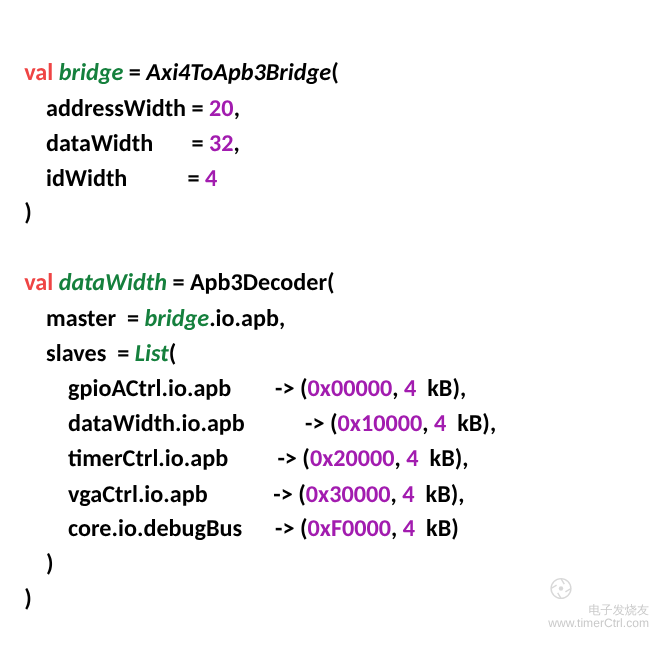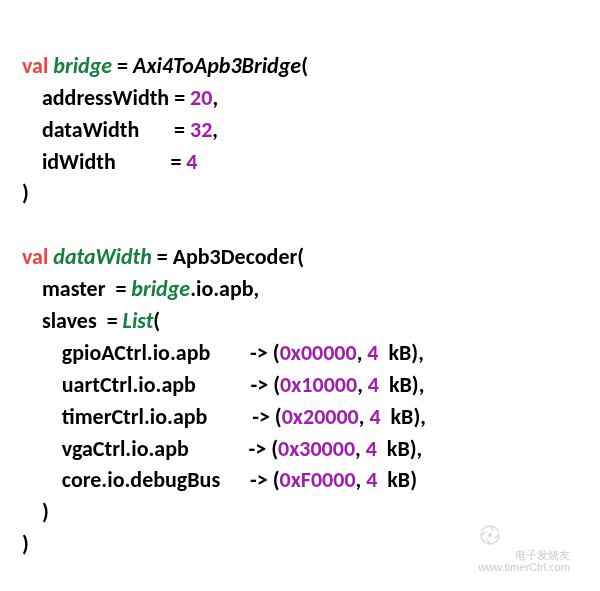--- a/index.html
+++ b/index.html
@@ -16,21 +16,21 @@
     }
     .code { white-space: pre; }
     .kw { color: #ef4444; font-weight: bold; }
     .var-it { color: #15803d; font-style: italic; font-weight: bold; }
     .type-it { font-style: italic; }
     .ident { color: #000; }
     .num { color: #a21caf; font-weight: bold; }
     .sym { color: #000; }
     .watermark {
       position: absolute;
-      right: 30px;
+      right: 10px;
       bottom: 18px;
       opacity: 0.45;
       color: #888;
       font-size: 11px;
       text-align: right;
       line-height: 1.1;
       font-weight: normal;
       font-style: normal;
       font-family: sans-serif;
     }
@@ -43,21 +43,21 @@
 <span><span class="kw">val</span> <span class="var-it">bridge</span><span class="sym"> = </span><span class="type-it">Axi4ToApb3Bridge</span><span class="sym">(</span></span>
 <span><span>    </span><span class="ident">addressWidth</span><span> </span><span class="sym">= </span><span class="num">20</span><span class="sym">,</span></span>
 <span><span>    </span><span class="ident">dataWidth</span><span>       </span><span class="sym">= </span><span class="num">32</span><span class="sym">,</span></span>
 <span><span>    </span><span class="ident">idWidth</span><span>           </span><span class="sym">= </span><span class="num">4</span></span>
 <span><span class="sym">)</span></span>
 <span> </span>
 <span><span class="kw">val</span> <span class="var-it">dataWidth</span><span class="sym"> = </span><span class="ident">Apb3Decoder</span><span class="sym">(</span></span>
 <span><span>    </span><span class="ident">master  = </span><span class="var-it">bridge</span><span class="ident">.io.apb,</span></span>
 <span><span>    </span><span class="ident">slaves  = </span><span class="var-it">List</span><span class="sym">(</span></span>
 <span><span>        </span><span class="ident">gpioACtrl.io.apb</span><span>        </span><span class="sym">-&gt; (</span><span class="num">0x00000</span><span class="sym">, </span><span class="num">4</span><span>  </span><span class="ident">kB</span><span class="sym">),</span></span>
-<span><span>        </span><span class="ident">uartCtrl.io.apb</span><span>           </span><span class="sym">-&gt; (</span><span class="num">0x10000</span><span class="sym">, </span><span class="num">4</span><span>  </span><span class="ident">kB</span><span class="sym">),</span></span>
+<span><span>        </span><span class="ident">dataWidth.io.apb</span><span>           </span><span class="sym">-&gt; (</span><span class="num">0x10000</span><span class="sym">, </span><span class="num">4</span><span>  </span><span class="ident">kB</span><span class="sym">),</span></span>
 <span><span>        </span><span class="ident">timerCtrl.io.apb</span><span>         </span><span class="sym">-&gt; (</span><span class="num">0x20000</span><span class="sym">, </span><span class="num">4</span><span>  </span><span class="ident">kB</span><span class="sym">),</span></span>
 <span><span>        </span><span class="ident">vgaCtrl.io.apb</span><span>            </span><span class="sym">-&gt; (</span><span class="num">0x30000</span><span class="sym">, </span><span class="num">4</span><span>  </span><span class="ident">kB</span><span class="sym">),</span></span>
 <span><span>        </span><span class="ident">core.io.debugBus</span><span>      </span><span class="sym">-&gt; (</span><span class="num">0xF0000</span><span class="sym">, </span><span class="num">4</span><span>  </span><span class="ident">kB</span><span class="sym">)</span></span>
 <span><span>    </span><span class="sym">)</span></span>
 <span><span class="sym">)</span></span>
 </div>
 
 <div class="watermark">
   <svg width="70" height="24" viewBox="0 0 70 24">
     <circle cx="12" cy="12" r="9" fill="none" stroke="#aaa" stroke-width="1.3"></circle>

